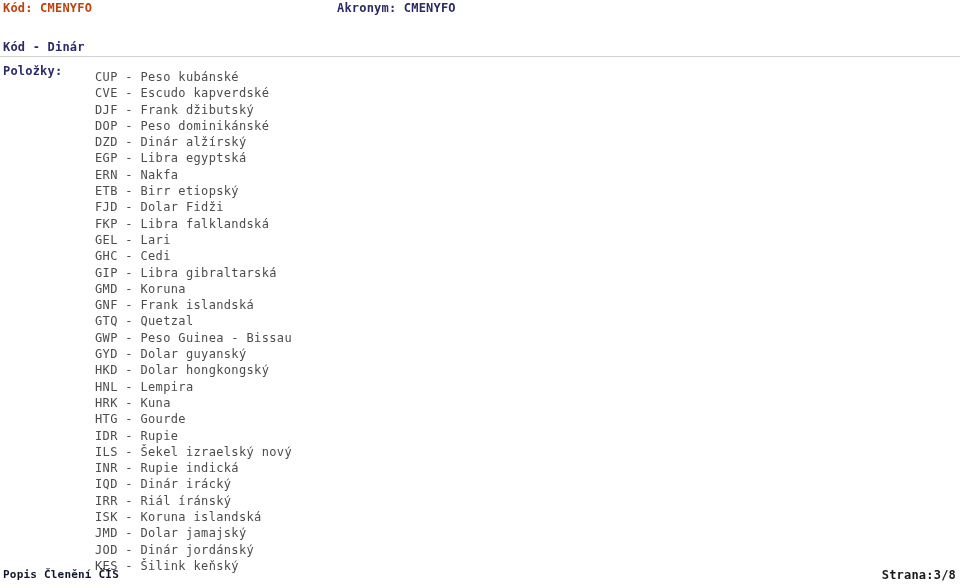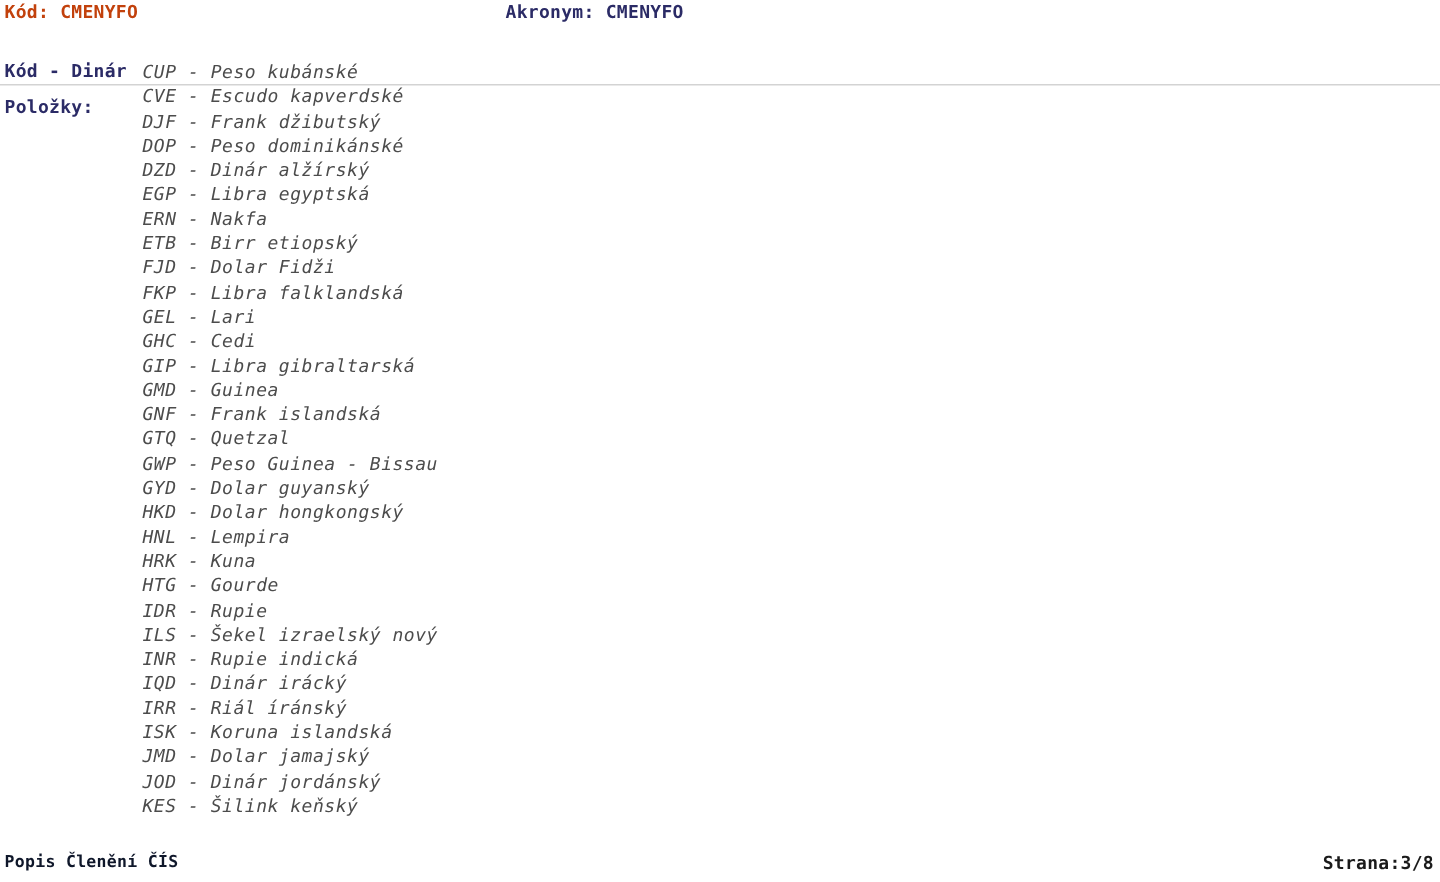--- a/index.html
+++ b/index.html
@@ -79,23 +79,22 @@
     top: 56px;
     width: 960px;
     height: 1px;
     background: #d3d3d3;
   }
 
   
   .item-list {
     position: absolute;
     left: 95px;
-    top: 40px;
+    top: 69px;
     width: 760px;
-    font-style: italic;
   }
   .item-row {
     height: 16.3px;
     line-height: 16.3px;
     font-size: 12px;
     color: #4c4c4c;
     white-space: pre;
     letter-spacing: 0.35px;
   }
   .item-row .code,
@@ -154,21 +153,21 @@
     <div class="item-row"><span class="code">DOP</span><span class="dash"> - </span><span class="name">Peso dominikánské</span></div>
     <div class="item-row"><span class="code">DZD</span><span class="dash"> - </span><span class="name">Dinár alžírský</span></div>
     <div class="item-row"><span class="code">EGP</span><span class="dash"> - </span><span class="name">Libra egyptská</span></div>
     <div class="item-row"><span class="code">ERN</span><span class="dash"> - </span><span class="name">Nakfa</span></div>
     <div class="item-row"><span class="code">ETB</span><span class="dash"> - </span><span class="name">Birr etiopský</span></div>
     <div class="item-row"><span class="code">FJD</span><span class="dash"> - </span><span class="name">Dolar Fidži</span></div>
     <div class="item-row"><span class="code">FKP</span><span class="dash"> - </span><span class="name">Libra falklandská</span></div>
     <div class="item-row"><span class="code">GEL</span><span class="dash"> - </span><span class="name">Lari</span></div>
     <div class="item-row"><span class="code">GHC</span><span class="dash"> - </span><span class="name">Cedi</span></div>
     <div class="item-row"><span class="code">GIP</span><span class="dash"> - </span><span class="name">Libra gibraltarská</span></div>
-    <div class="item-row"><span class="code">GMD</span><span class="dash"> - </span><span class="name">Guinea</span></div>
+    <div class="item-row"><span class="code">GMD</span><span class="dash"> - </span><span class="name">Koruna</span></div>
     <div class="item-row"><span class="code">GNF</span><span class="dash"> - </span><span class="name">Frank islandská</span></div>
     <div class="item-row"><span class="code">GTQ</span><span class="dash"> - </span><span class="name">Quetzal</span></div>
     <div class="item-row"><span class="code">GWP</span><span class="dash"> - </span><span class="name">Peso Guinea - Bissau</span></div>
     <div class="item-row"><span class="code">GYD</span><span class="dash"> - </span><span class="name">Dolar guyanský</span></div>
     <div class="item-row"><span class="code">HKD</span><span class="dash"> - </span><span class="name">Dolar hongkongský</span></div>
     <div class="item-row"><span class="code">HNL</span><span class="dash"> - </span><span class="name">Lempira</span></div>
     <div class="item-row"><span class="code">HRK</span><span class="dash"> - </span><span class="name">Kuna</span></div>
     <div class="item-row"><span class="code">HTG</span><span class="dash"> - </span><span class="name">Gourde</span></div>
     <div class="item-row"><span class="code">IDR</span><span class="dash"> - </span><span class="name">Rupie</span></div>
     <div class="item-row"><span class="code">ILS</span><span class="dash"> - </span><span class="name">Šekel izraelský nový</span></div>

